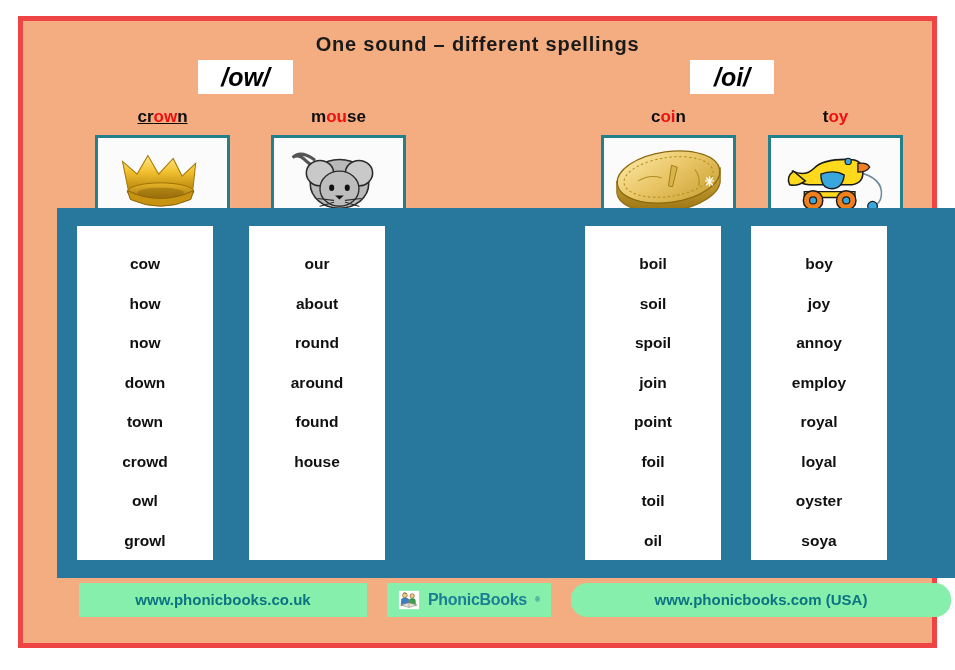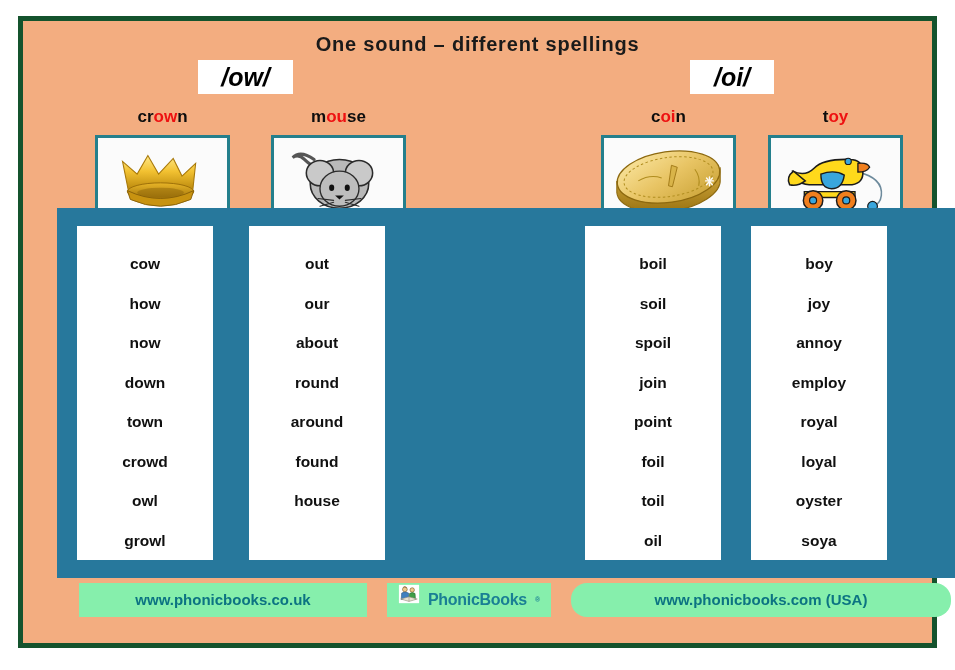--- a/index.html
+++ b/index.html
@@ -9,21 +9,21 @@
     font-family: "Liberation Sans", sans-serif;
     overflow: hidden;
   }
 
   
   .poster {
     position: absolute;
     left: 18px; top: 16px;
     width: 919px; height: 632px;
     background: #f3ad80;
-    border: 5px solid #14532d;
+    border: 5px solid #ef4444;
   }
 
   
   .title {
     position: absolute;
     left: 0; top: 12px; width: 100%;
     text-align: center;
     font-size: 20px;
     font-weight: bold;
     color: #1a1a1a;
@@ -48,21 +48,21 @@
   
   .heading {
     position: absolute;
     font-size: 17px;
     font-weight: bold;
     color: #0d0d0d;
     text-align: center;
     white-space: nowrap;
   }
   .heading .hl { color: #ee1111; }
-  .h-crown { left: 72px;  top: 86px; width: 135px; }
+  .h-crown { left: 72px;  top: 86px; width: 135px; text-decoration: underline; }
   .h-mouse { left: 248px; top: 86px; width: 135px; }
   .h-coin  { left: 578px; top: 86px; width: 135px; }
   .h-toy   { left: 745px; top: 86px; width: 135px; }
 
   
   .picbox {
     position: absolute;
     background: #fbfbfb;
     border: 3px solid #247f8c;
     overflow: hidden;
@@ -112,21 +112,21 @@
     font-size: 15px;
     font-weight: bold;
     color: #0c7382;
     white-space: nowrap;
   }
   .fb-uk  { left: 56px;  width: 288px; }
   .fb-logo{ left: 364px; width: 164px; }
   .fb-usa { left: 548px; width: 380px; border-radius: 16px; }
 
   .logo-wrap {
-    display: flex; align-items: flex-start; justify-content: center;
+    display: flex; align-items: center; justify-content: center;
     height: 100%; gap: 8px;
   }
   .logo-mark { width: 22px; height: 22px; flex: 0 0 22px; }
   .logo-text {
     font-size: 16px; font-weight: bold;
     color: #1a7f94; letter-spacing: -0.3px;
     font-family: "Liberation Sans", sans-serif;
   }
   .logo-reg { font-size: 7px; vertical-align: super; color: #1a7f94; }
 </style>
@@ -238,21 +238,20 @@
       <div class="word">how</div>
       <div class="word">now</div>
       <div class="word">down</div>
       <div class="word">town</div>
       <div class="word">crowd</div>
       <div class="word">owl</div>
       <div class="word">growl</div>
     </div>
 
     <div class="wordcol wc2">
-      <div class="word">out</div>
       <div class="word">our</div>
       <div class="word">about</div>
       <div class="word">round</div>
       <div class="word">around</div>
       <div class="word">found</div>
       <div class="word">house</div>
     </div>
 
     <div class="wordcol wc3">
       <div class="word">boil</div>

